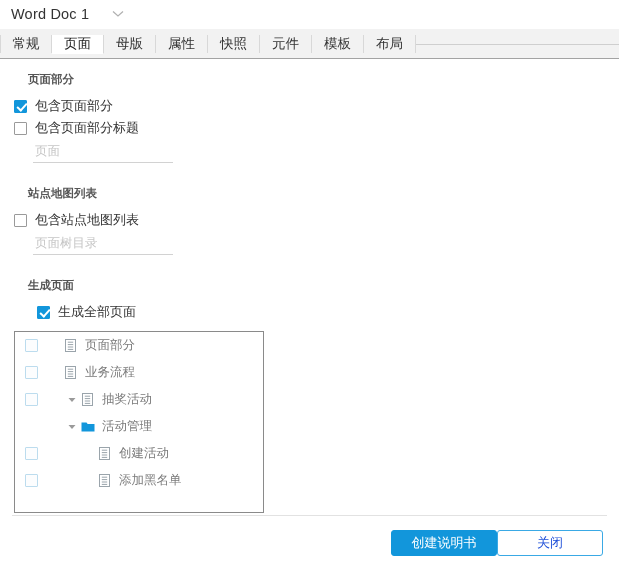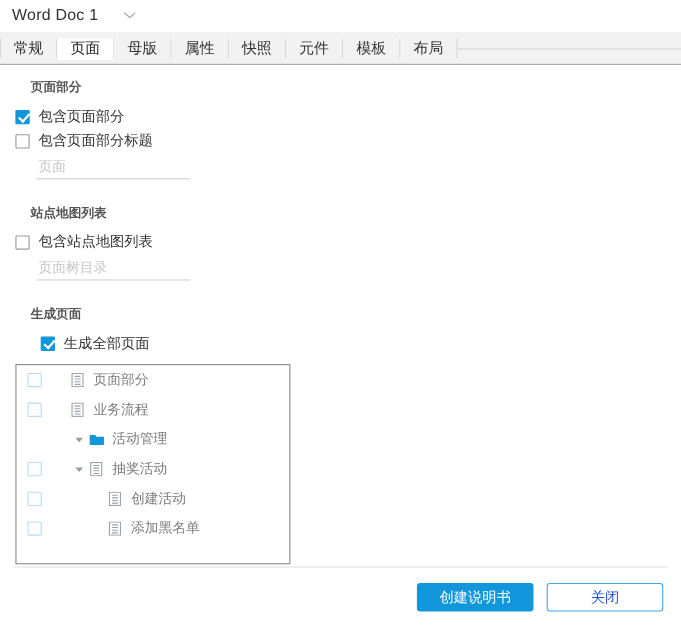--- a/index.html
+++ b/index.html
@@ -194,21 +194,20 @@
     background: #e2e2e2;
   }
   .footer {
     position: absolute;
     left: 0; top: 516px;
     width: 619px; height: 54px;
     display: flex;
     align-items: center;
     justify-content: flex-end;
     padding-right: 16px;
-    gap: 12px;
   }
   .btn {
     height: 26px;
     min-width: 106px;
     font-size: 13px;
     border-radius: 3px;
     display: inline-flex;
     align-items: center;
     justify-content: center;
     cursor: pointer;
@@ -315,54 +314,54 @@
                 <rect x="1.5" y="0.5" width="10" height="12" fill="#ffffff" stroke="#9aa4ab" stroke-width="1"></rect>
                 <line x1="3.8" y1="3.2" x2="9.2" y2="3.2" stroke="#9aa4ab" stroke-width="1"></line>
                 <line x1="3.8" y1="5.6" x2="9.2" y2="5.6" stroke="#9aa4ab" stroke-width="1"></line>
                 <line x1="3.8" y1="8.0" x2="9.2" y2="8.0" stroke="#9aa4ab" stroke-width="1"></line>
                 <line x1="3.8" y1="10.4" x2="9.2" y2="10.4" stroke="#9aa4ab" stroke-width="1"></line>
               </svg>
             </span>
             <span class="tree-label">业务流程</span>
           </div>
           <div class="tree-row">
-            <span class="tree-cb hidden"></span>
-            <span class="tree-indent" style="width: 27px;"></span>
-            <span class="tree-arrow">
-              <svg width="8" height="6" viewBox="0 0 8 6" aria-hidden="true">
-                <path d="M0.5 1 L7.5 1 L4 5 z" fill="#9a9a9a"></path>
-              </svg>
-            </span>
-            <span class="tree-icon">
-              <svg width="14" height="12" viewBox="0 0 14 12" aria-hidden="true">
-                <path d="M0.5 1.5 h5 l1.2 1.6 h6.8 v7.4 h-13 z" fill="#1296db"></path>
-              </svg>
-            </span>
-            <span class="tree-label">活动管理</span>
-          </div>
-          <div class="tree-row">
             <span class="tree-cb"></span>
             <span class="tree-indent" style="width: 27px;"></span>
             <span class="tree-arrow">
               <svg width="8" height="6" viewBox="0 0 8 6" aria-hidden="true">
                 <path d="M0.5 1 L7.5 1 L4 5 z" fill="#9a9a9a"></path>
               </svg>
             </span>
             <span class="tree-icon">
               <svg width="13" height="13" viewBox="0 0 13 13" aria-hidden="true">
                 <rect x="1.5" y="0.5" width="10" height="12" fill="#ffffff" stroke="#9aa4ab" stroke-width="1"></rect>
                 <line x1="3.8" y1="3.2" x2="9.2" y2="3.2" stroke="#9aa4ab" stroke-width="1"></line>
                 <line x1="3.8" y1="5.6" x2="9.2" y2="5.6" stroke="#9aa4ab" stroke-width="1"></line>
                 <line x1="3.8" y1="8.0" x2="9.2" y2="8.0" stroke="#9aa4ab" stroke-width="1"></line>
                 <line x1="3.8" y1="10.4" x2="9.2" y2="10.4" stroke="#9aa4ab" stroke-width="1"></line>
               </svg>
             </span>
             <span class="tree-label">抽奖活动</span>
           </div>
           <div class="tree-row">
+            <span class="tree-cb hidden"></span>
+            <span class="tree-indent" style="width: 27px;"></span>
+            <span class="tree-arrow">
+              <svg width="8" height="6" viewBox="0 0 8 6" aria-hidden="true">
+                <path d="M0.5 1 L7.5 1 L4 5 z" fill="#9a9a9a"></path>
+              </svg>
+            </span>
+            <span class="tree-icon">
+              <svg width="14" height="12" viewBox="0 0 14 12" aria-hidden="true">
+                <path d="M0.5 1.5 h5 l1.2 1.6 h6.8 v7.4 h-13 z" fill="#1296db"></path>
+              </svg>
+            </span>
+            <span class="tree-label">活动管理</span>
+          </div>
+          <div class="tree-row">
             <span class="tree-cb"></span>
             <span class="tree-indent" style="width: 44px;"></span>
             <span class="tree-arrow empty">
               <svg width="8" height="6" viewBox="0 0 8 6" aria-hidden="true">
                 <path d="M0.5 1 L7.5 1 L4 5 z" fill="#9a9a9a"></path>
               </svg>
             </span>
             <span class="tree-icon">
               <svg width="13" height="13" viewBox="0 0 13 13" aria-hidden="true">
                 <rect x="1.5" y="0.5" width="10" height="12" fill="#ffffff" stroke="#9aa4ab" stroke-width="1"></rect>

